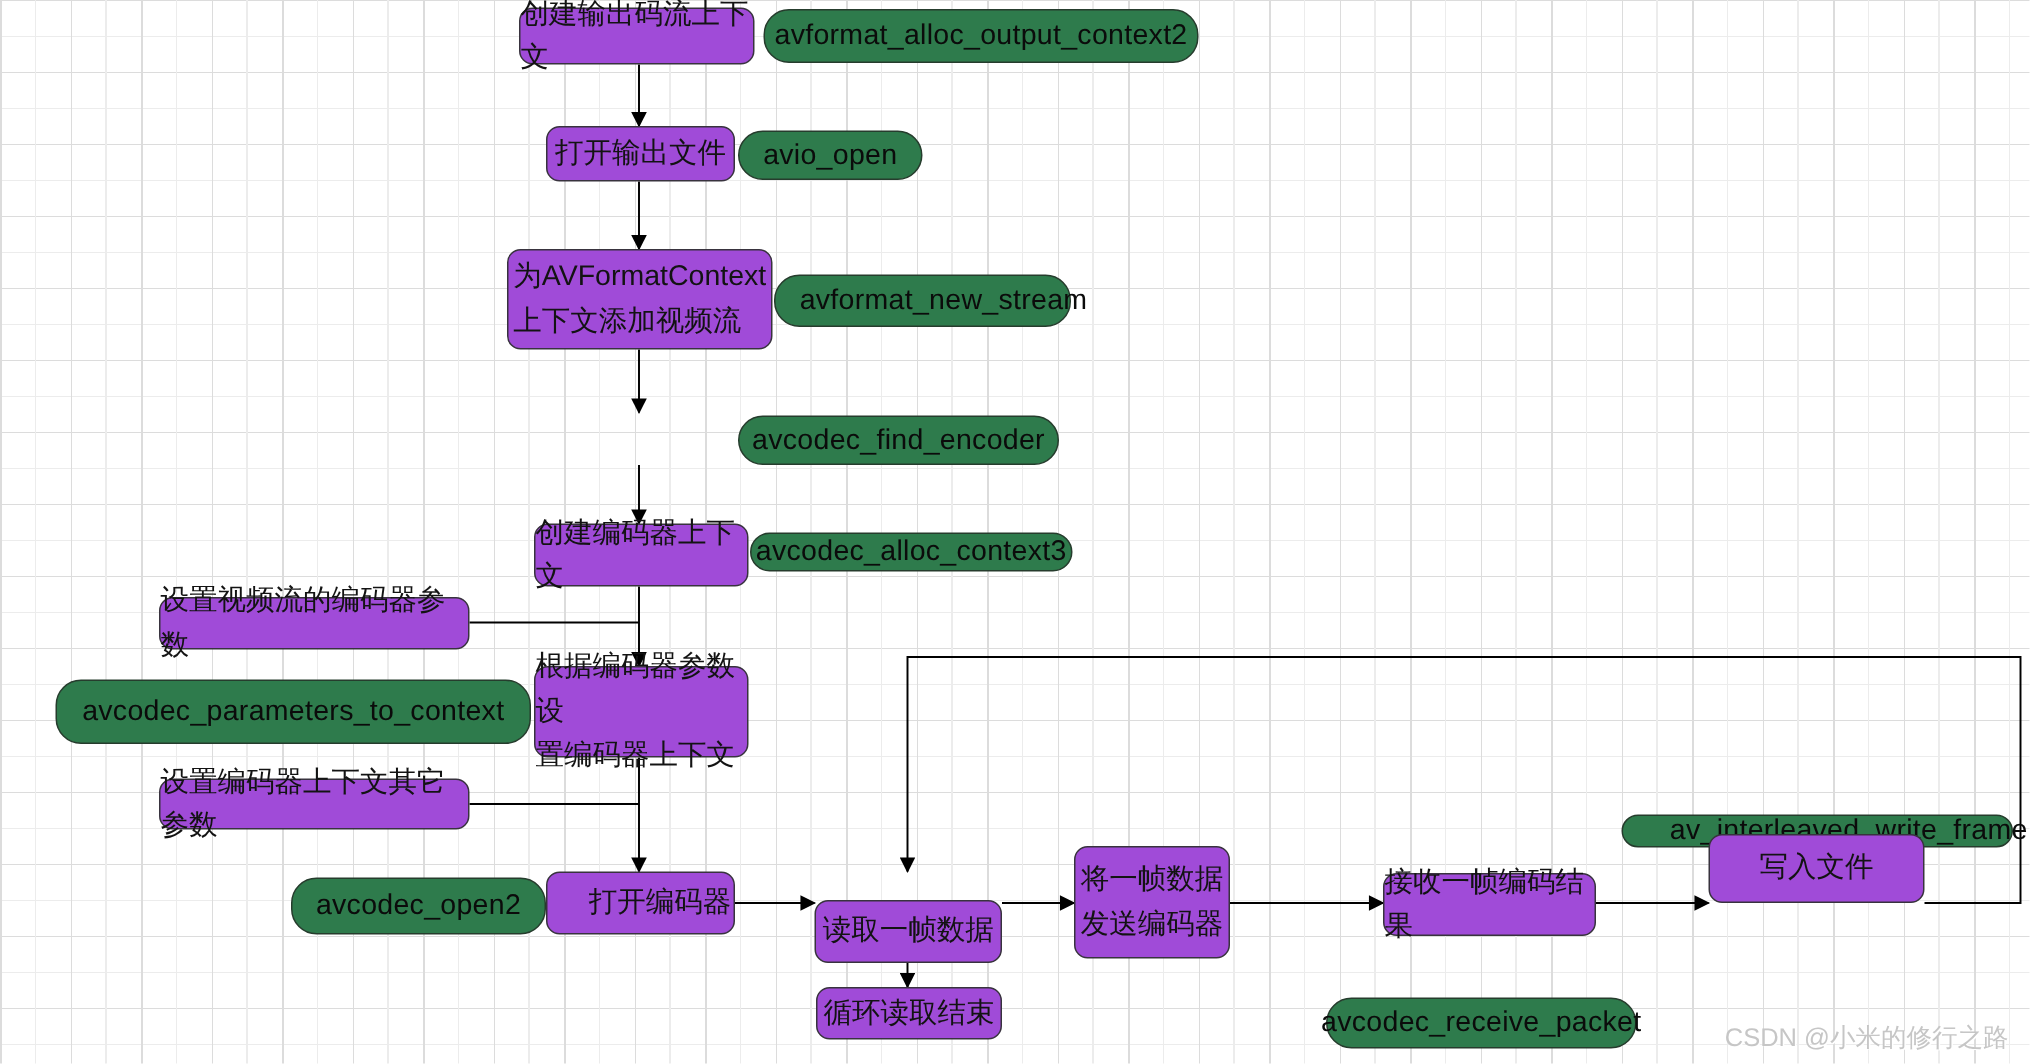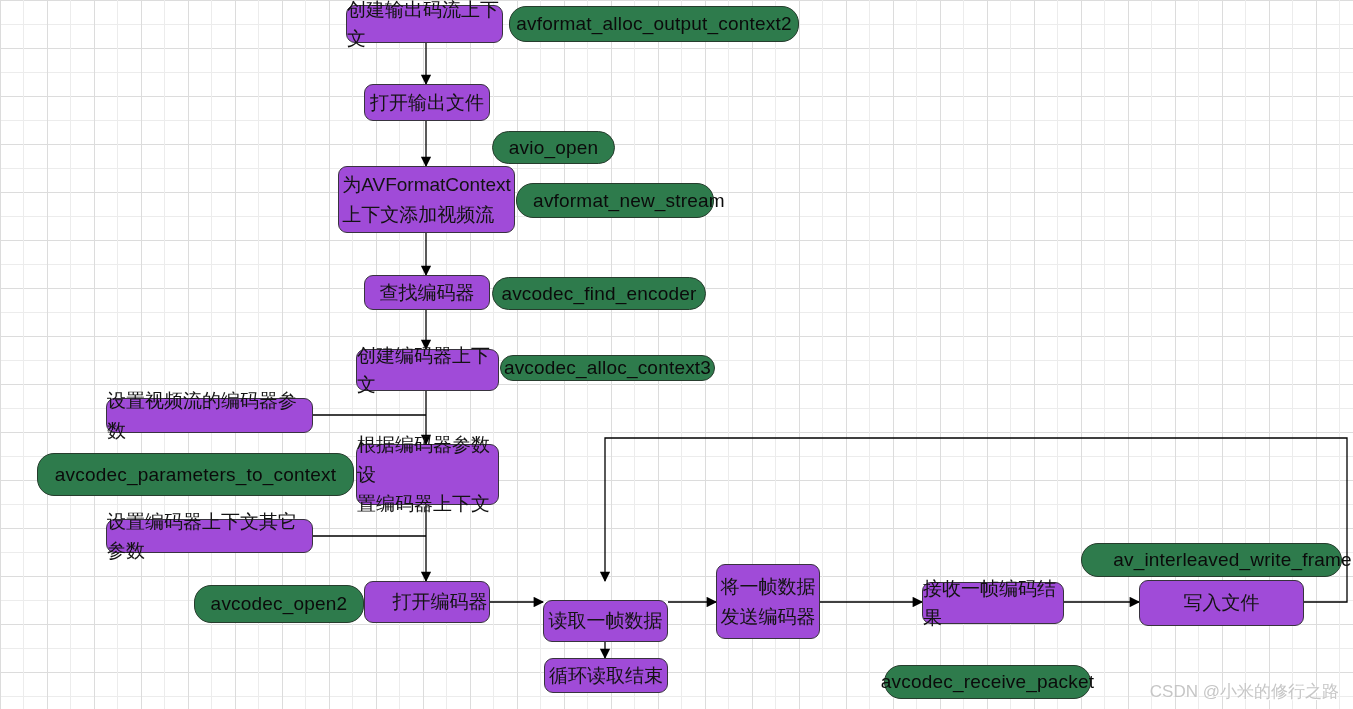--- a/index.html
+++ b/index.html
@@ -60,27 +60,26 @@
     <path d="M668 602 H716" marker-end="url(#arr)"></path>
     <path d="M820 602 H922" marker-end="url(#arr)"></path>
     <path d="M1064 602 H1139" marker-end="url(#arr)"></path>
     <path d="M1283 602 H1347 V438 H605 V581" marker-end="url(#arr)"></path>
   </svg>
 
   <div class="node step" style="left:346px;top:5px;width:157px;height:38px;">创建输出码流上下文</div>
   <div class="node api" style="left:509px;top:6px;width:290px;height:36px;">avformat_alloc_output_context2</div>
 
   <div class="node step" style="left:364px;top:84px;width:126px;height:37px;">打开输出文件</div>
-  <div class="node api" style="left:492px;top:87px;width:123px;height:33px;margin-top:44px;">avio_open</div>
+  <div class="node api" style="left:492px;top:87px;width:123px;height:33px;">avio_open</div>
 
   <div class="node step" style="left:338px;top:166px;width:177px;height:67px;">为AVFormatContext
 上下文添加视频流</div>
   <div class="node api" style="left:516px;top:183px;width:198px;height:35px;padding-left:28px;">avformat_new_stream</div>
 
-  <div class="node step" style="left:364px;top:275px;width:126px;height:35px;">查找编码器</div>
   <div class="node api" style="left:492px;top:277px;width:214px;height:33px;">avcodec_find_encoder</div>
 
   <div class="node step" style="left:356px;top:349px;width:143px;height:42px;">创建编码器上下文</div>
   <div class="node api" style="left:500px;top:355px;width:215px;height:26px;">avcodec_alloc_context3</div>
 
   <div class="node step" style="left:106px;top:398px;width:207px;height:35px;">设置视频流的编码器参数</div>
   <div class="node api" style="left:37px;top:453px;width:317px;height:43px;">avcodec_parameters_to_context</div>
   <div class="node step" style="left:356px;top:444px;width:143px;height:61px;">根据编码器参数设
 置编码器上下文</div>
   <div class="node step" style="left:106px;top:519px;width:207px;height:34px;">设置编码器上下文其它参数</div>
@@ -90,17 +89,17 @@
 
   <div class="node step" style="left:543px;top:581px;width:125px;height:42px;margin-top:19px;">读取一帧数据</div>
   <div class="node step" style="left:544px;top:658px;width:124px;height:35px;">循环读取结束</div>
 
   <div class="node step" style="left:716px;top:564px;width:104px;height:75px;">将一帧数据
 发送编码器</div>
 
   <div class="node step" style="left:922px;top:582px;width:142px;height:42px;">接收一帧编码结果</div>
   <div class="node api" style="left:884px;top:628px;width:207px;height:34px;margin-top:37px;">avcodec_receive_packet</div>
 
-  <div class="node api" style="left:1081px;top:543px;width:261px;height:34px;padding-left:42px;">av_interleaved_write_frame</div>
-  <div class="node step" style="left:1139px;top:580px;width:165px;height:46px;">写入文件</div>
+  <div class="node api" style="left:1081px;top:543px;width:261px;height:22px;padding-left:42px;">av_interleaved_write_frame</div>
+  <div class="node step" style="left:1139px;top:556px;width:144px;height:46px;">写入文件</div>
 
   <div class="watermark">CSDN @小米的修行之路</div>
 </div>
 
 </body></html>

